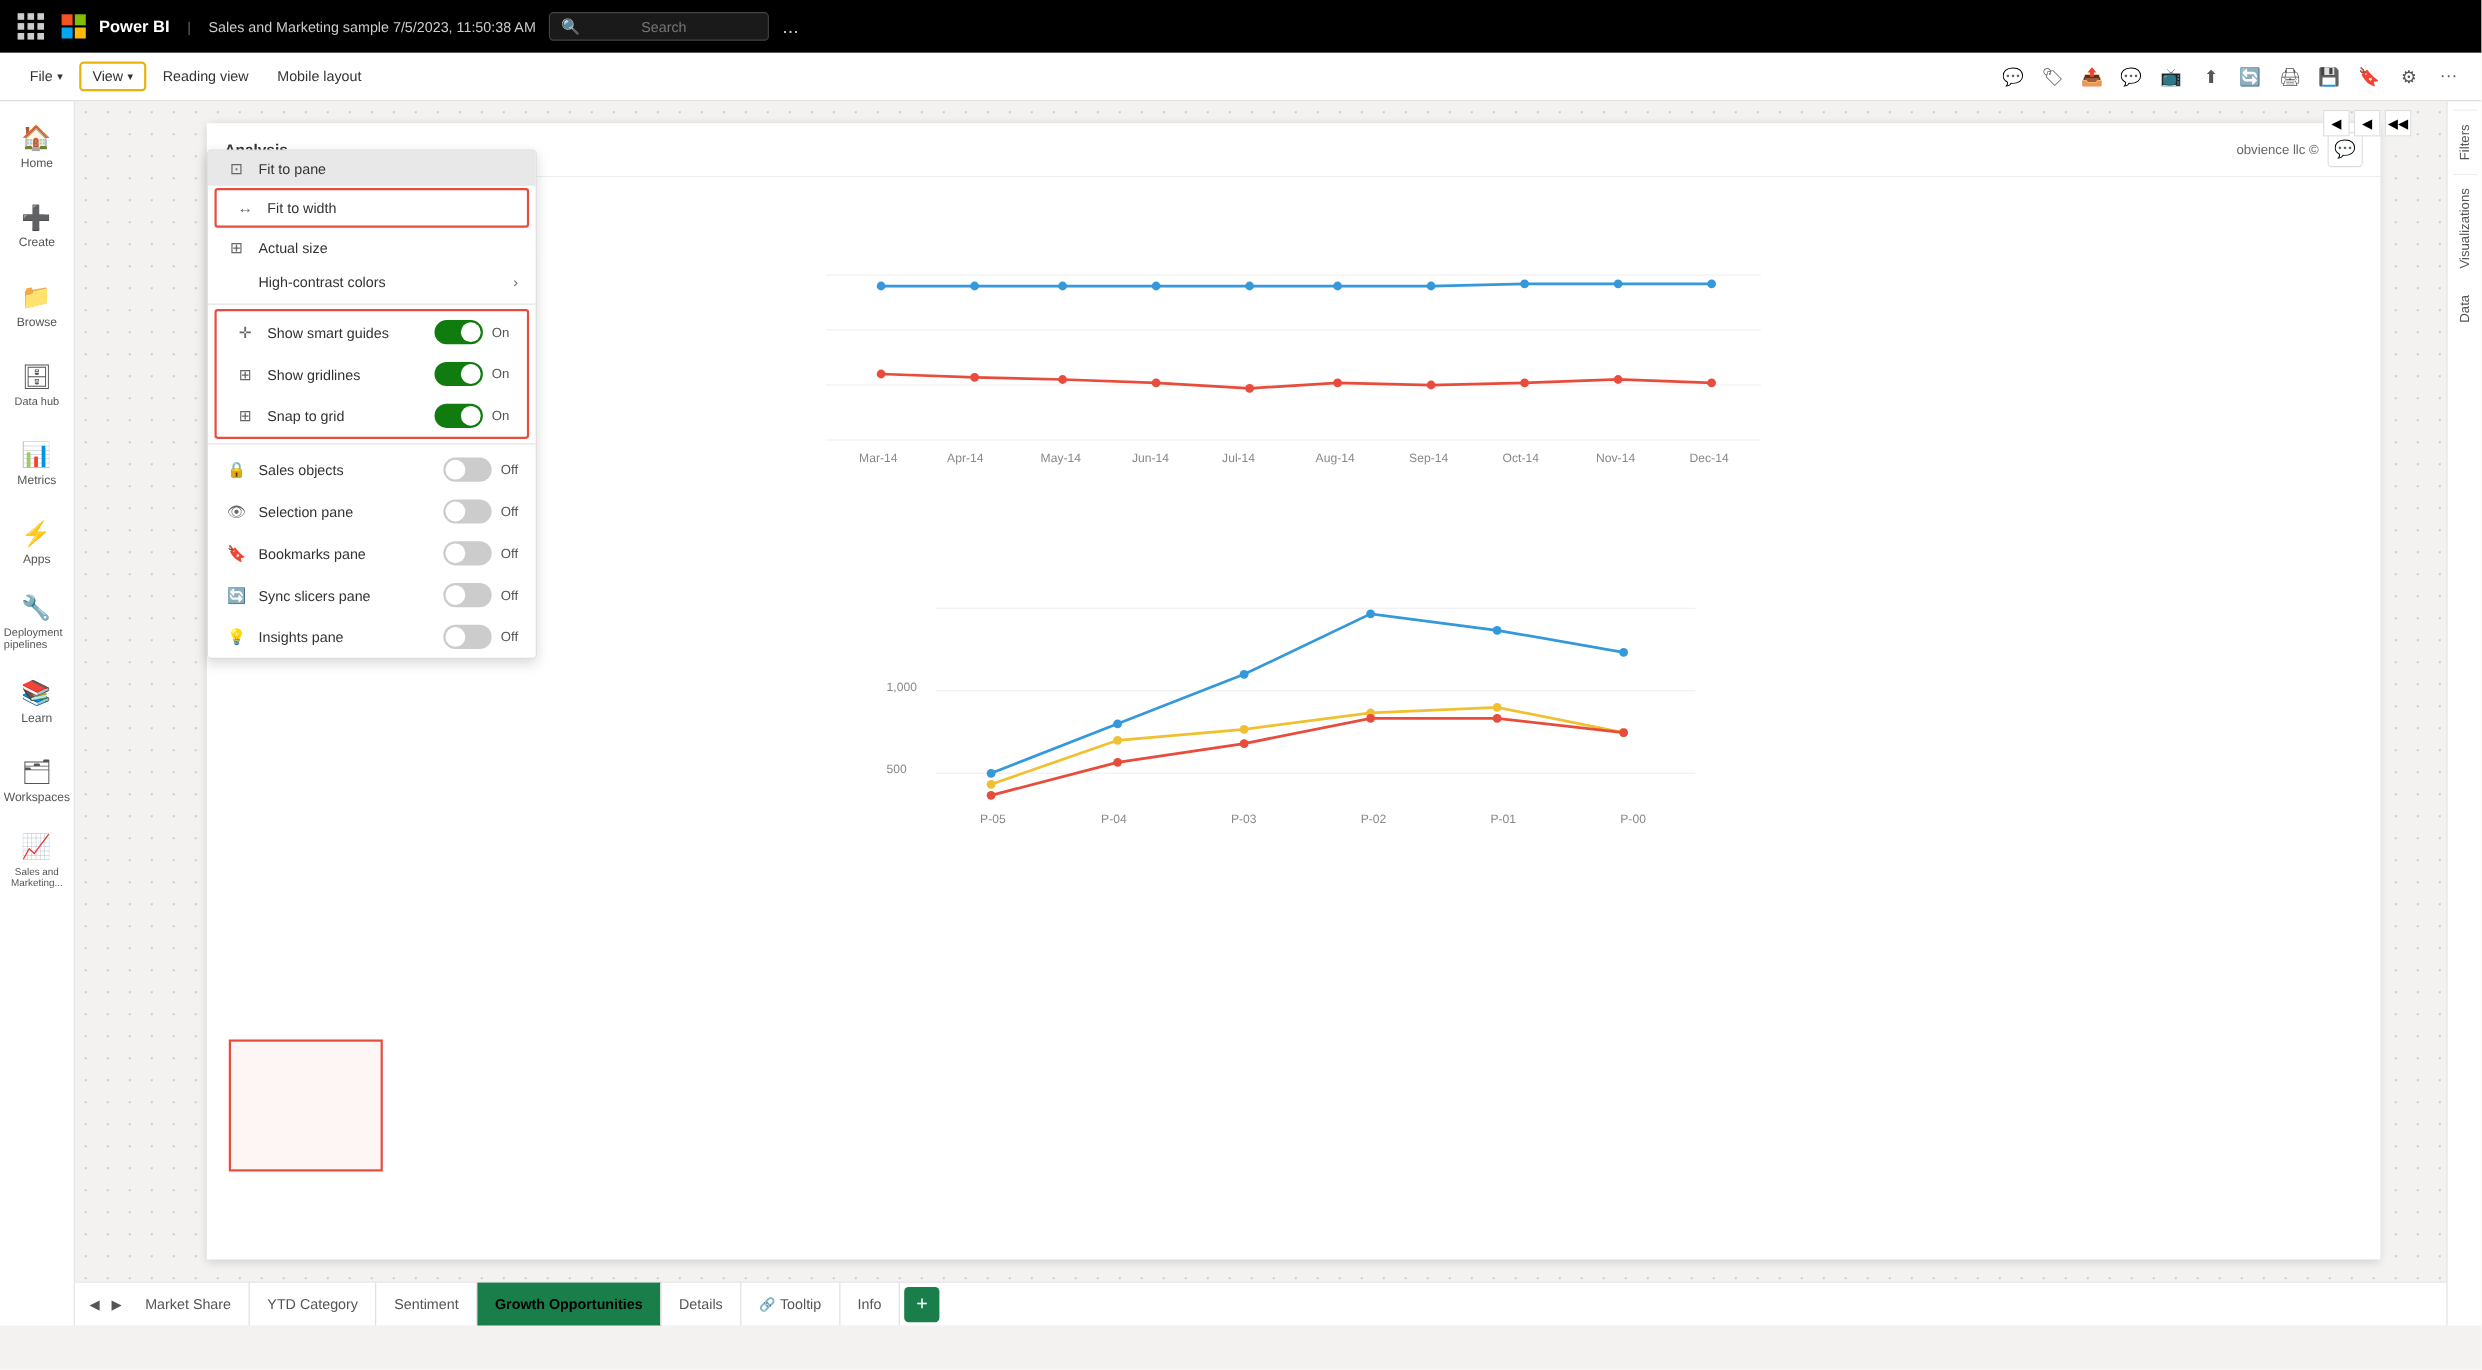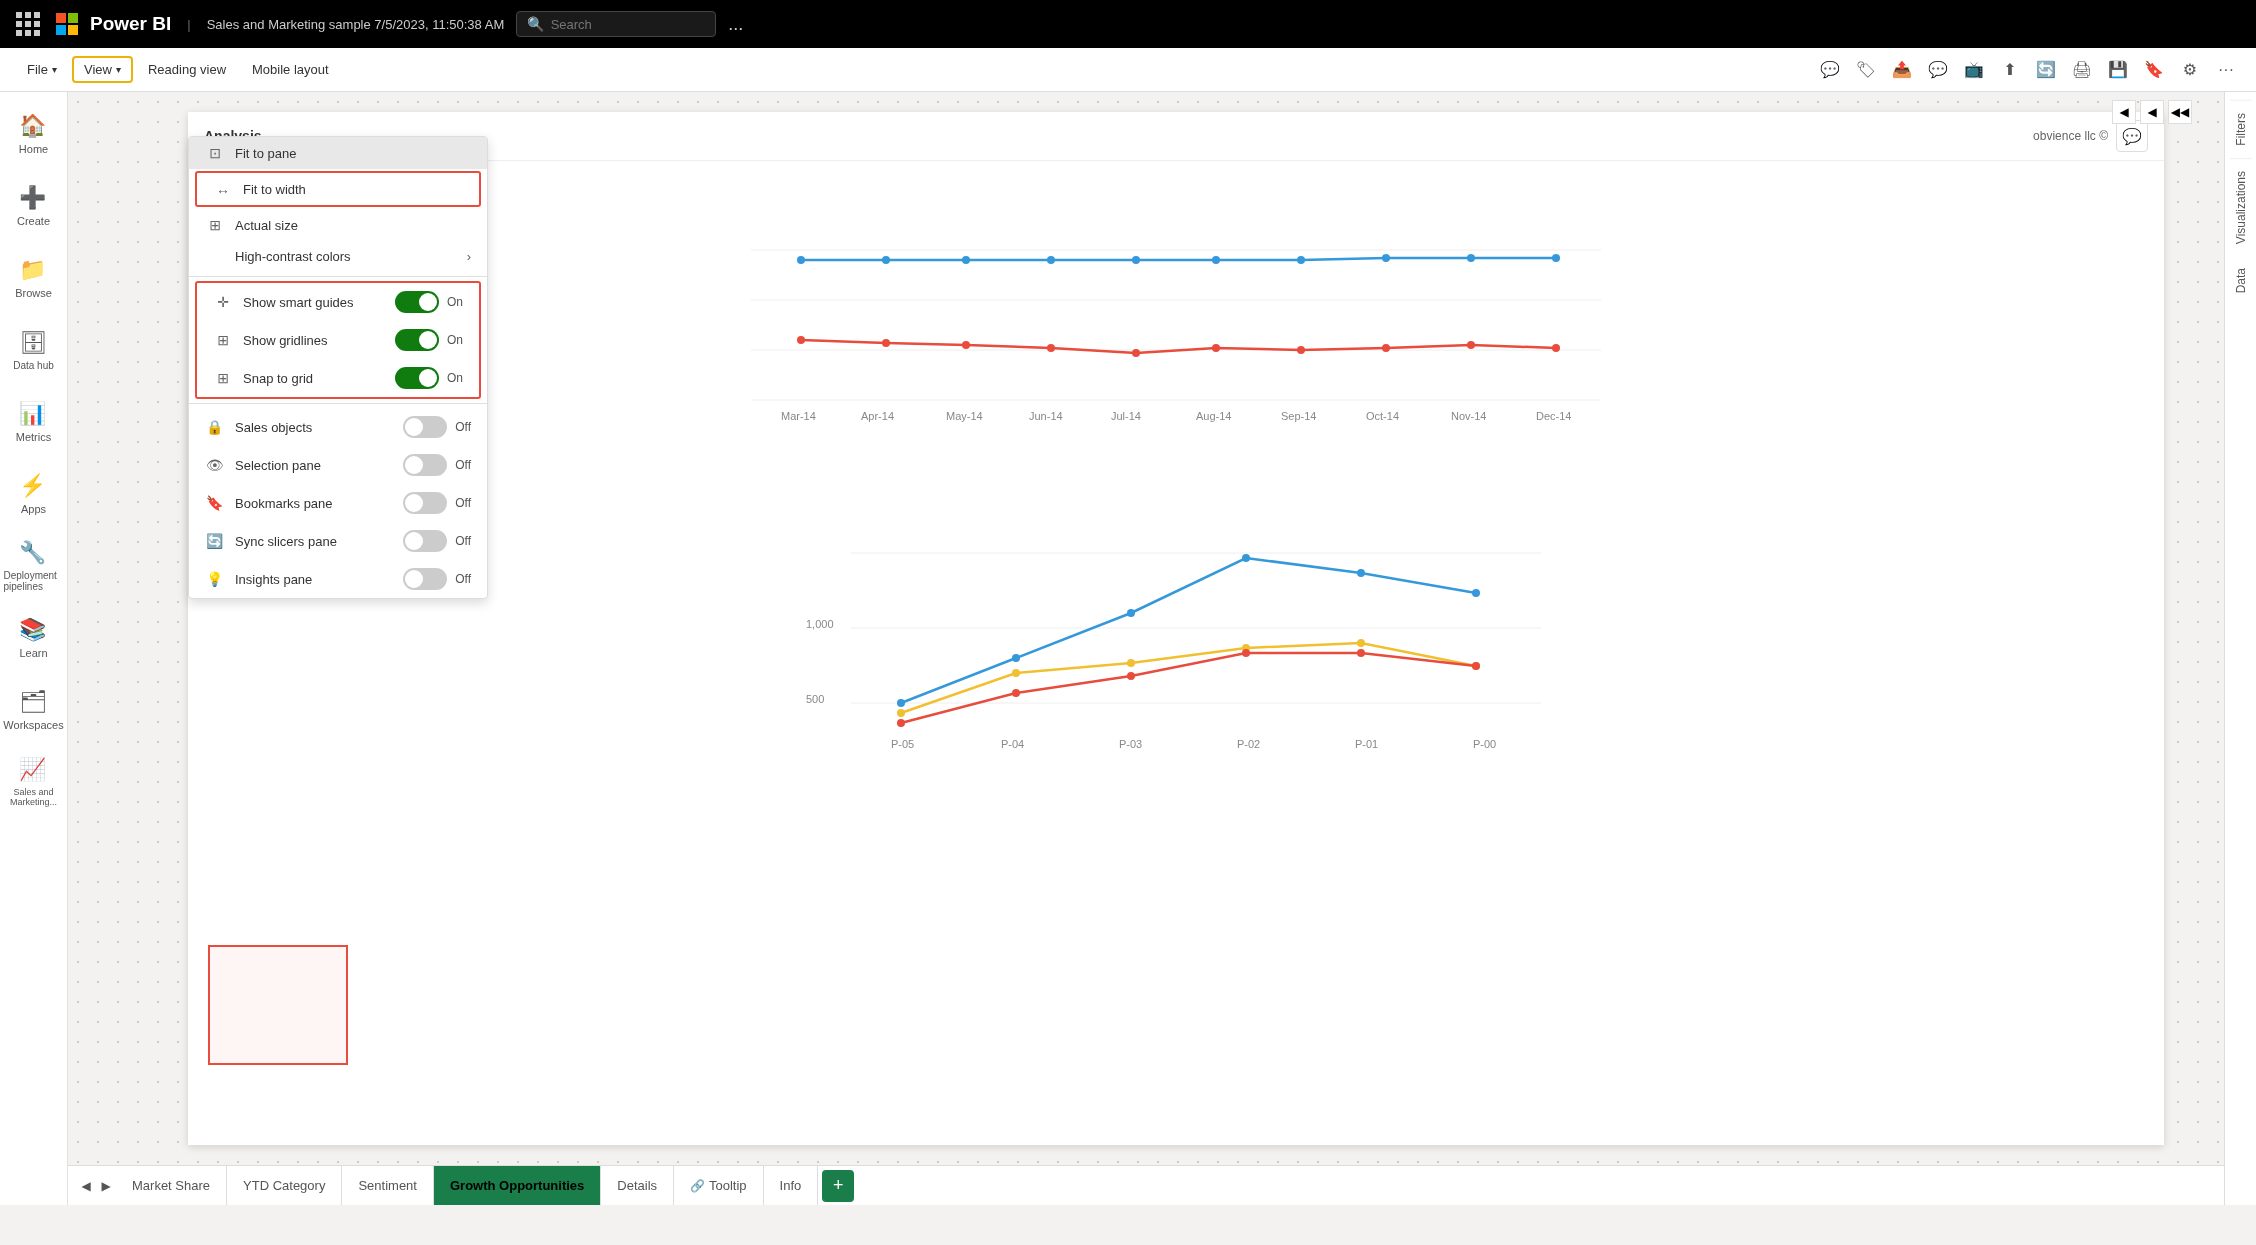--- a/index.html
+++ b/index.html
@@ -13,29 +13,29 @@
     .topbar-grid { display: grid; place-items: center; width: 32px; height: 32px; cursor: pointer; }
     .topbar-grid span { display: grid; grid-template-columns: repeat(3,6px); gap: 3px; }
     .topbar-grid span i { width: 6px; height: 6px; background: #ccc; display: block; }
     .ms-logo { display: flex; gap: 2px; }
     .ms-logo-sq { width: 10px; height: 10px; }
     .ms-logo-sq.red { background: #f35325; }
     .ms-logo-sq.green { background: #81bc06; }
     .ms-logo-sq.blue { background: #05a6f0; }
     .ms-logo-sq.yellow { background: #ffba08; }
     .ms-logo-grid { display: grid; grid-template-columns: 1fr 1fr; gap: 2px; }
-    .topbar-brand { font-size: 19px; font-weight: 600; color: #fff; }
+    .topbar-brand { font-size: 15px; font-weight: 600; color: #fff; }
     .topbar-sep { color: #666; margin: 0 4px; }
     .topbar-title { font-size: 13px; color: #ccc; }
     .topbar-center { flex: 1; text-align: center; font-size: 13px; color: #ccc; }
     .topbar-search {
       display: flex; align-items: center; background: #1a1a1a; border: 1px solid #444;
       border-radius: 4px; padding: 4px 10px; gap: 6px; width: 200px;
     }
-    .topbar-search input { background: transparent; border: none; color: #ccc; font-size: 13px; outline: none; width: 140px; }
+    .topbar-search input { background: transparent; border: none; color: #ccc; font-size: 13px; outline: none; width: 140px; text-align: center; }
     .topbar-dots { font-size: 18px; color: #ccc; cursor: pointer; }
 
     
     .ribbon {
       display: flex; align-items: center; background: #fff; border-bottom: 1px solid #ddd;
       height: 44px; padding: 0 16px; gap: 4px; position: relative;
     }
     .ribbon-btn {
       display: flex; align-items: center; gap: 4px; padding: 4px 10px;
       border-radius: 4px; cursor: pointer; font-size: 13px; color: #333;

